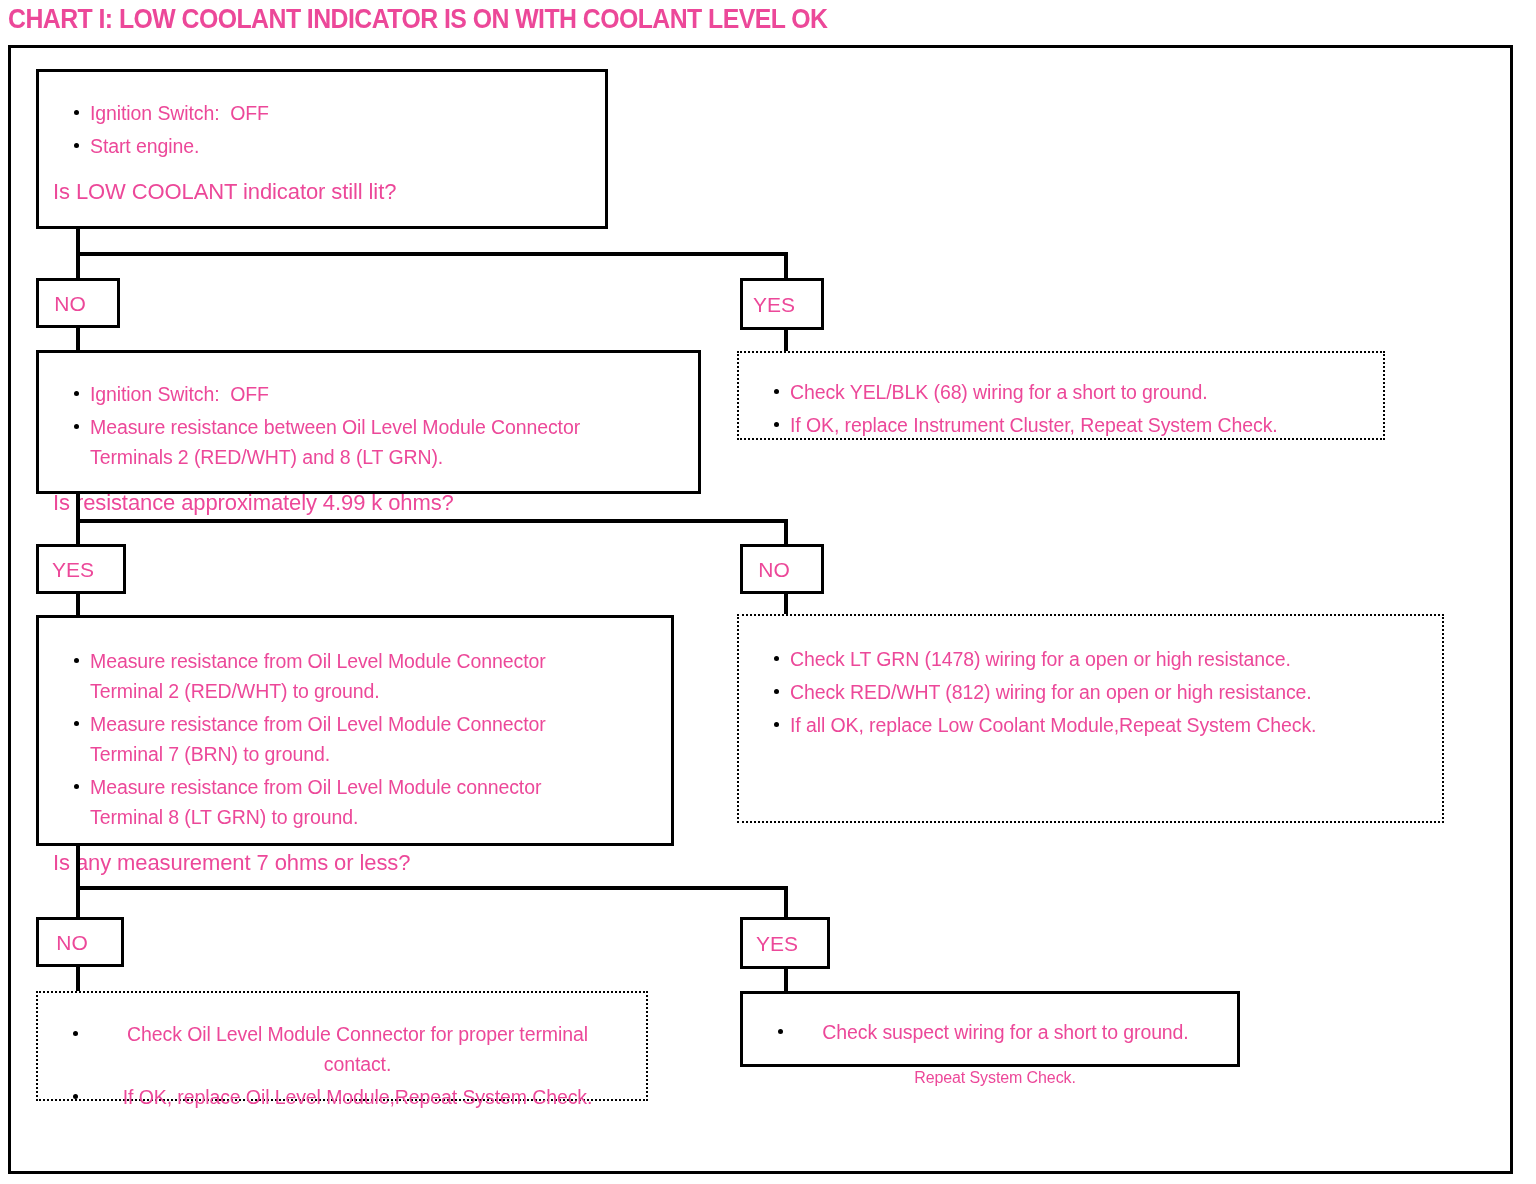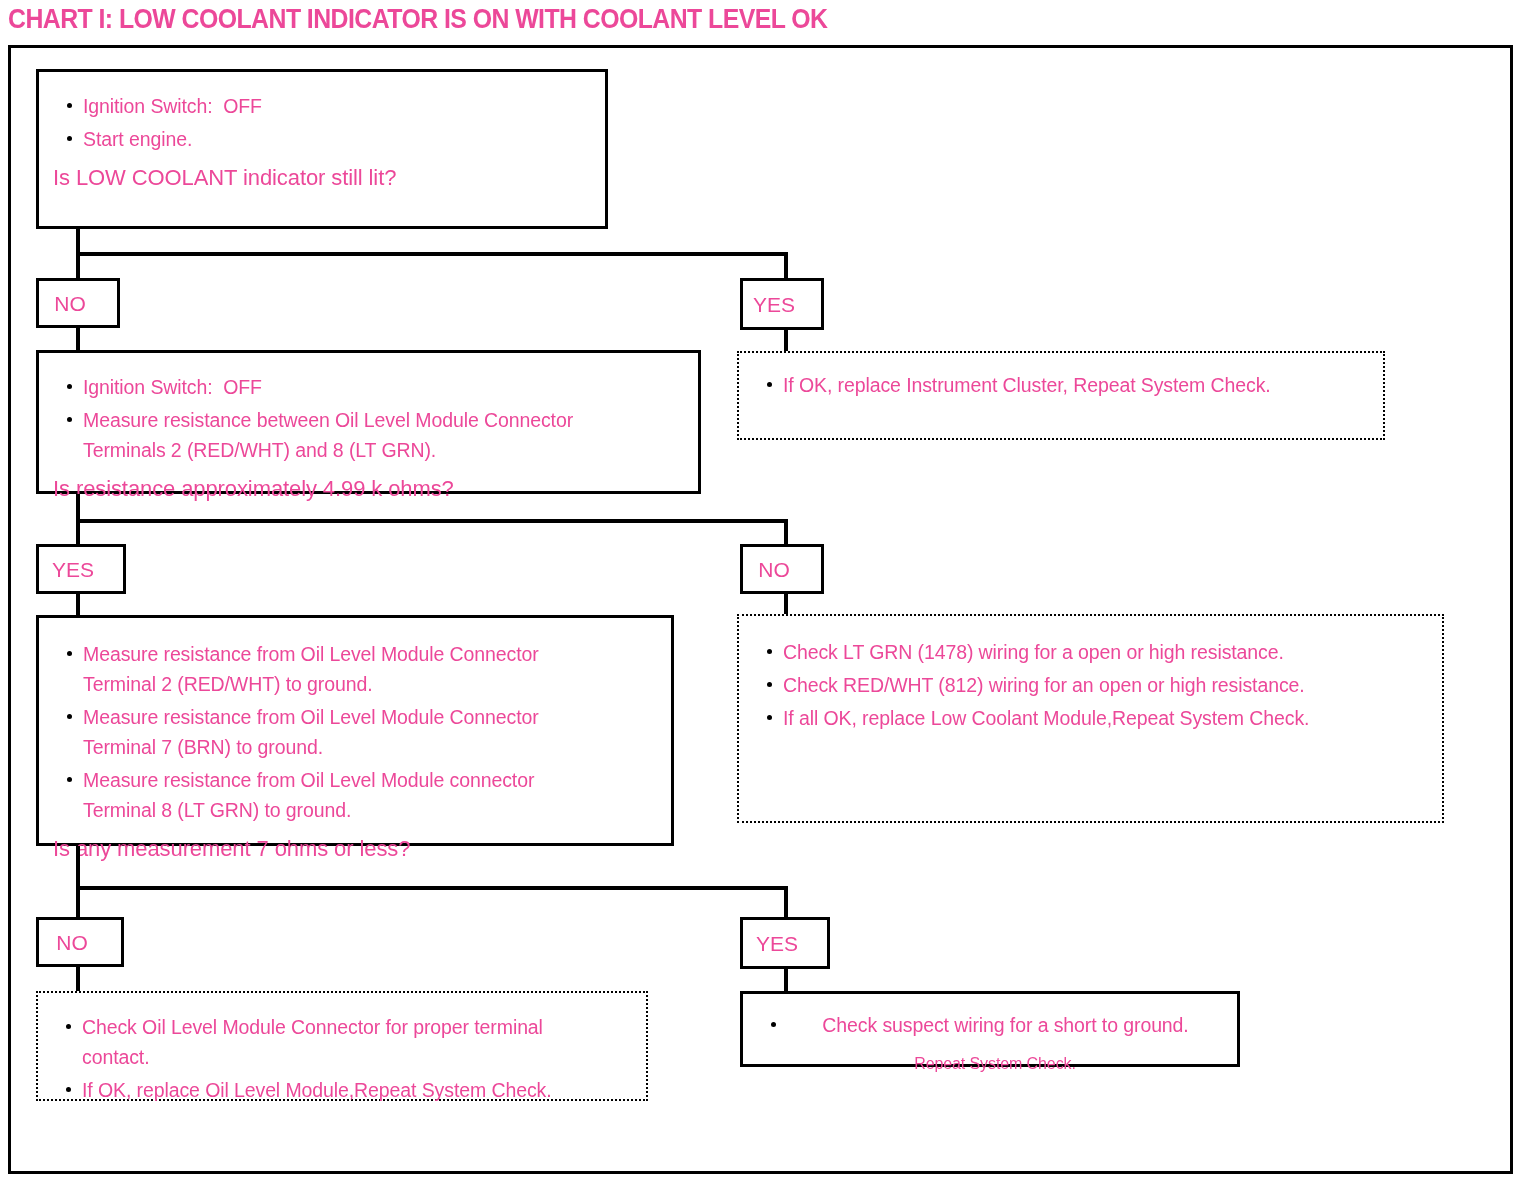--- a/index.html
+++ b/index.html
@@ -58,21 +58,21 @@
   .box-inner {
     position: absolute;
     left: 14px;
     top: 10px;
     right: 4px;
   }
 
   
   ul.blist {
     list-style: none;
-    margin: 9px;
+    margin: 16px;
     padding: 0;
   }
   ul.blist > li {
     position: relative;
     padding-left: 21px;
     font-size: 19.5px;
     line-height: 30px;
     letter-spacing: -0.1px;
     white-space: pre-wrap;
     margin-bottom: 3px;
@@ -179,20 +179,21 @@
         <li>Measure resistance between Oil Level Module Connector
 Terminals 2 (RED/WHT) and 8 (LT GRN).</li>
       </ul>
       <div class="question-line">Is resistance approximately 4.99 k ohms?</div>
     </div>
   </div>
 
   <div class="box dotted" style="left:737px; top:351px; width:648px; height:89px;">
     <div class="box-inner" style="top:8px;">
       <ul class="blist">
+        <li>Check YEL/BLK (68) wiring for a short to ground.</li>
         <li>If OK, replace Instrument Cluster, Repeat System Check.</li>
       </ul>
     </div>
   </div>
 
   <div class="line-v" style="left:76px; top:494px; width:4px; height:52px;"></div>
   <div class="line-h" style="left:76px; top:519px; width:712px; height:4px;"></div>
   <div class="line-v" style="left:784px; top:519px; width:4px; height:27px;"></div>
 
   <div class="label-box lbl-left" style="left:36px; top:544px; width:90px; height:50px;">
@@ -236,21 +237,21 @@
   <div class="label-box lbl-left" style="left:36px; top:917px; width:88px; height:50px;">
     <span>NO</span>
   </div>
   <div class="label-box lbl-left" style="left:740px; top:917px; width:90px; height:52px;">
     <span>YES</span>
   </div>
 
   <div class="line-v" style="left:76px; top:967px; width:4px; height:25px;"></div>
   <div class="line-v" style="left:784px; top:969px; width:4px; height:23px;"></div>
 
-  <div class="box dotted" style="left:36px; top:991px; width:612px; height:110px;">
+  <div class="box dotted" style="left:36px; top:991px; width:612px; height:110px;text-align:center;">
     <div class="box-inner" style="top:10px;">
       <ul class="blist">
         <li>Check Oil Level Module Connector for proper terminal
 contact.</li>
         <li>If OK, replace Oil Level Module,Repeat System Check.</li>
       </ul>
     </div>
   </div>
 
   <div class="box solid" style="left:740px; top:991px; width:500px; height:76px;text-align:center;">

